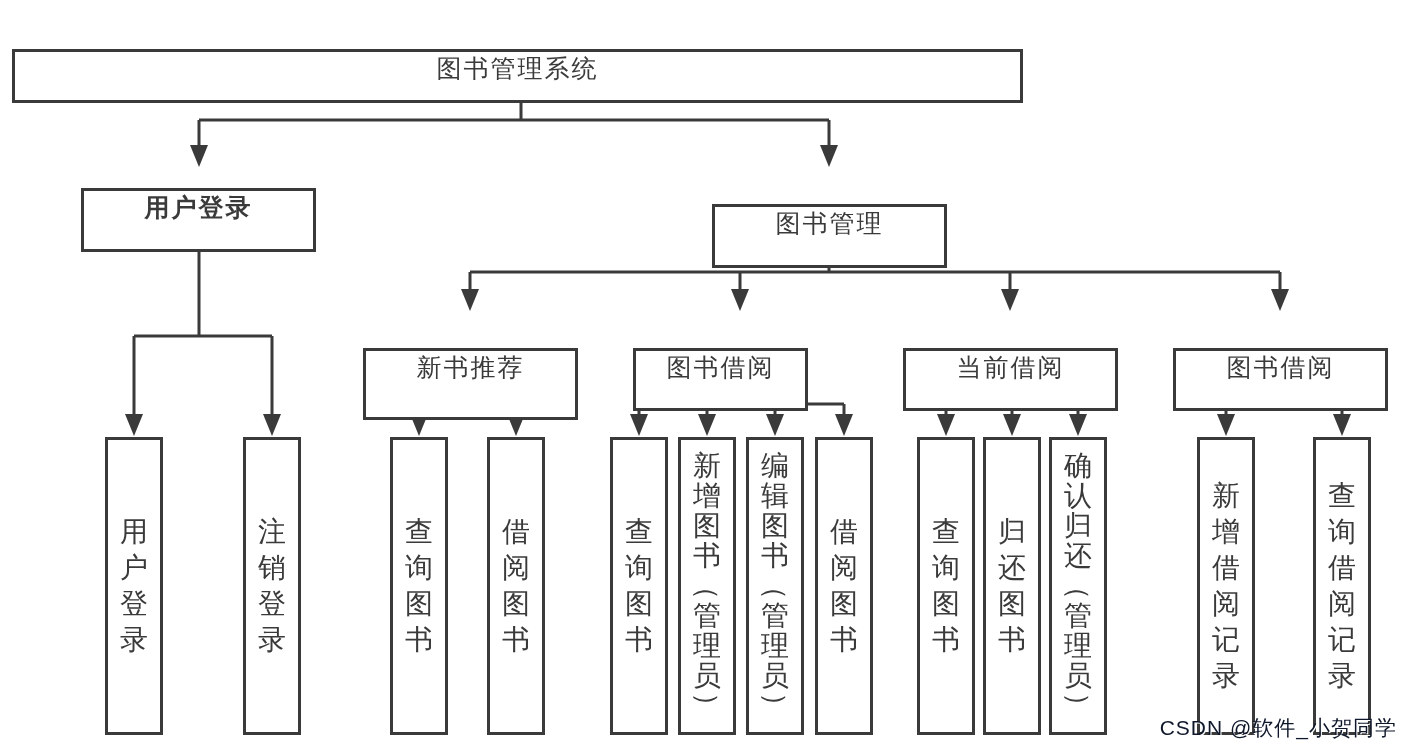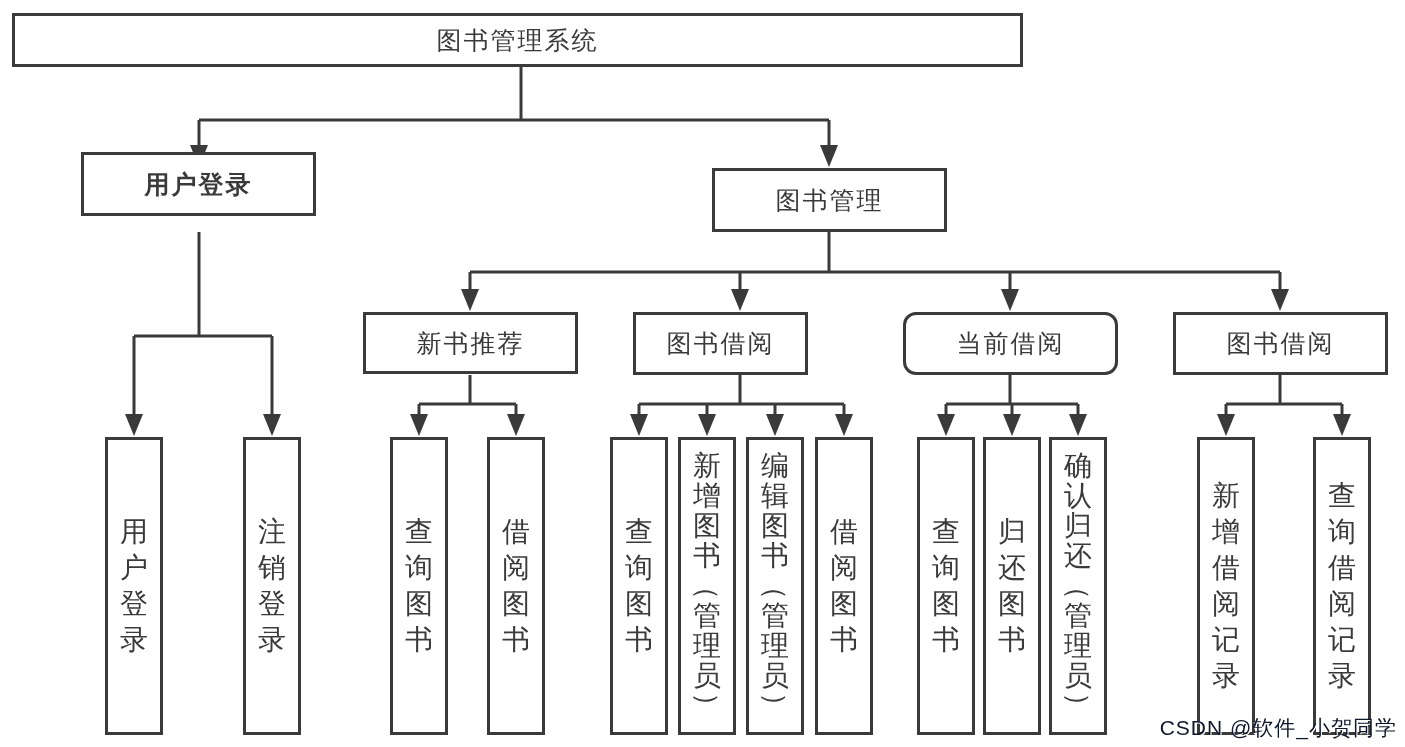--- a/index.html
+++ b/index.html
@@ -10,22 +10,22 @@
     font-family:"Liberation Sans","DejaVu Sans",sans-serif;
     overflow:hidden;
   }
   #wires{position:absolute;left:0;top:0;width:1405px;height:747px;}
   .box{
     position:absolute;
     box-sizing:border-box;
     border:3px solid #3a3a3a;
     background:#ffffff;
     display:flex;
-    align-items:center;
     justify-content:center;
+    margin-top:36px;
   }
   .box .lbl{
     color:#3a3a3a;
     font-size:25px;
     letter-spacing:2px;
     white-space:nowrap;
   }
   .leaf{
     position:absolute;
     top:437px;
@@ -100,27 +100,27 @@
     <span class="lbl">图书管理系统</span>
   </div>
 
   <div class="box" style="left:81px;top:152px;width:235px;height:64px;font-weight:bold;">
     <span class="lbl">用户登录</span>
   </div>
   <div class="box" style="left:712px;top:168px;width:235px;height:64px;">
     <span class="lbl">图书管理</span>
   </div>
 
-  <div class="box" style="left:363px;top:312px;width:215px;height:62px;font-family:Liberation Serif, serif;">
+  <div class="box" style="left:363px;top:312px;width:215px;height:72px;font-family:Liberation Serif, serif;">
     <span class="lbl">新书推荐</span>
   </div>
   <div class="box" style="left:633px;top:312px;width:175px;height:63px;">
     <span class="lbl">图书借阅</span>
   </div>
-  <div class="box" style="left:903px;top:312px;width:215px;height:63px;border-radius:13px;">
+  <div class="box" style="left:903px;top:312px;width:215px;height:63px;">
     <span class="lbl">当前借阅</span>
   </div>
   <div class="box" style="left:1173px;top:312px;width:215px;height:63px;">
     <span class="lbl">图书借阅</span>
   </div>
 
   <div class="leaf" style="left:105px;">
       <span>用</span>
       <span>户</span>
       <span>登</span>

